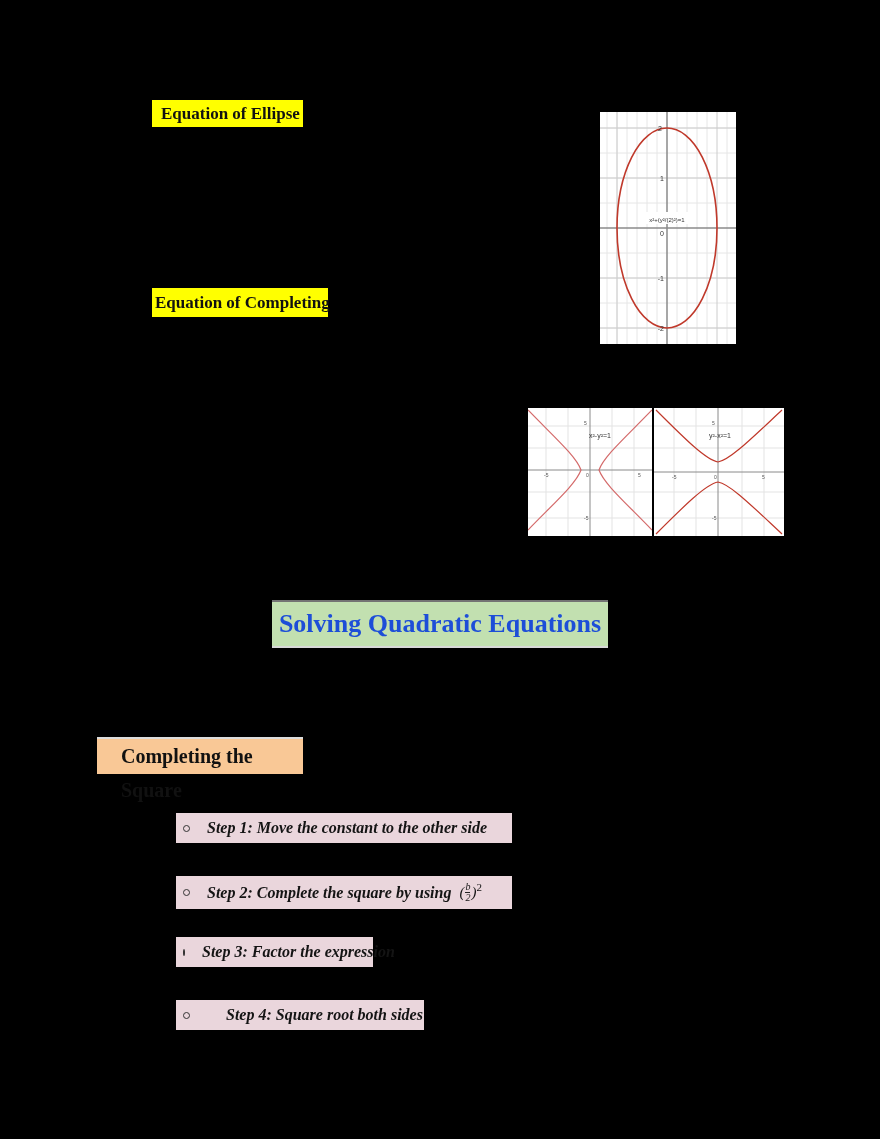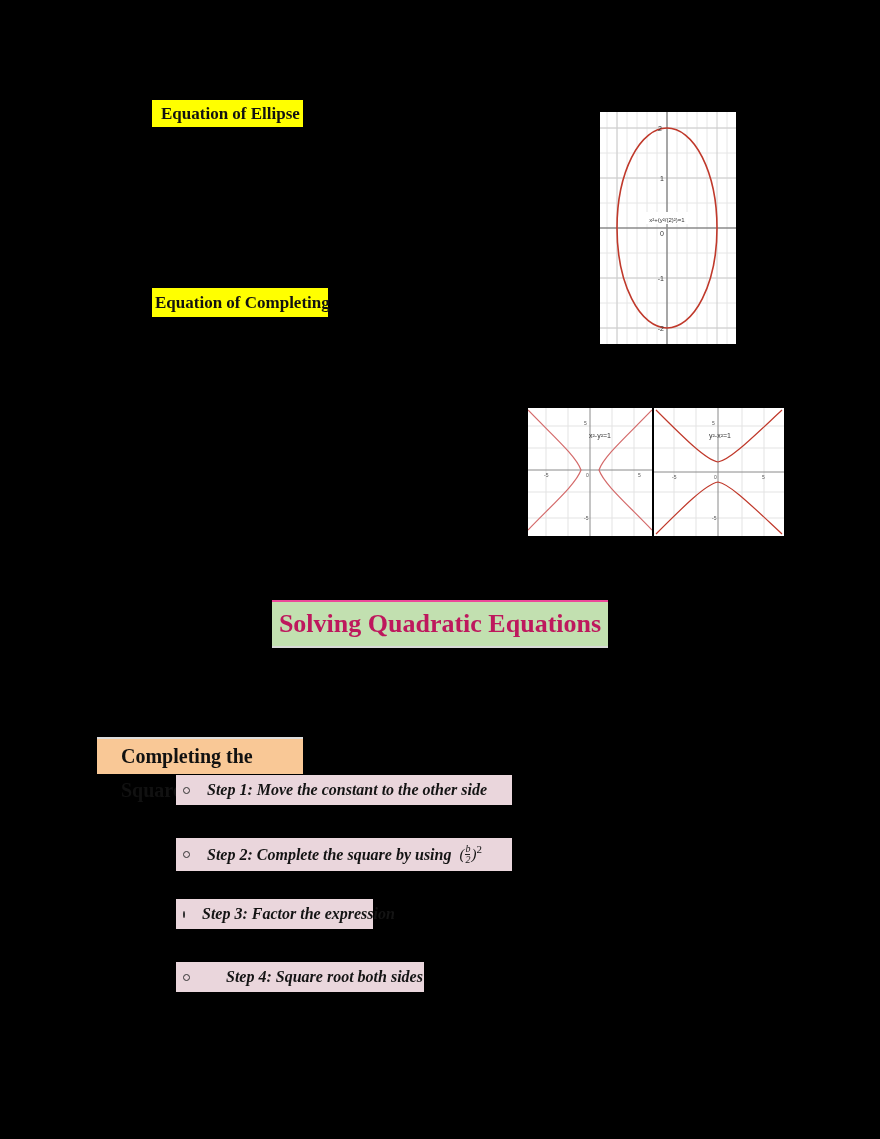--- a/index.html
+++ b/index.html
@@ -20,24 +20,24 @@
     }
     .hl-yellow { background: #ffff00; }
     .ellipse-heading { left: 152px; top: 100px; height: 27px; width: 151px; font-size: 17px; line-height: 27px; padding-left: 9px; }
     .hyper-heading { left: 152px; top: 288px; height: 29px; width: 176px; font-size: 17px; line-height: 29px; padding-left: 3px; }
 
     .title-box {
       position: absolute;
       left: 272px; top: 600px;
       width: 336px; height: 48px;
       background: #c2e0b0;
-      border-top: 2px solid #ec4899;
+      border-top: 2px solid #737373;
       border-bottom: 2px solid #d8d8d8;
       box-sizing: border-box;
-      font-size: 26px; font-weight: bold; color: #be185d;
+      font-size: 26px; font-weight: bold; color: #1d4ed8;
       line-height: 44px; text-align: center;
     }
     .cts-heading {
       position: absolute;
       left: 97px; top: 737px;
       width: 206px; height: 37px;
       background: #f9c896;
       border-top: 2px solid #dcdcdc;
       box-sizing: border-box;
       font-size: 20px; font-weight: bold; color: #111;
@@ -45,20 +45,21 @@
     }
     .step {
       position: absolute;
       left: 176px;
       height: 30px;
       background: #ead6dc;
       box-sizing: border-box;
       display: flex; align-items: center;
       font-size: 16px; font-weight: bold; font-style: italic; color: #141414;
       white-space: nowrap;
+      margin-top: 38px;
     }
     .step .bullet {
       display: inline-block;
       width: 7px; height: 7px;
       border: 1.2px solid #333;
       border-radius: 50%;
       margin-left: 7px; margin-right: 17px;
       box-sizing: border-box;
     }
     .frac { display: inline-flex; align-items: center; margin-left: 8px; font-style: italic; font-weight: normal; font-size: 15px; }

